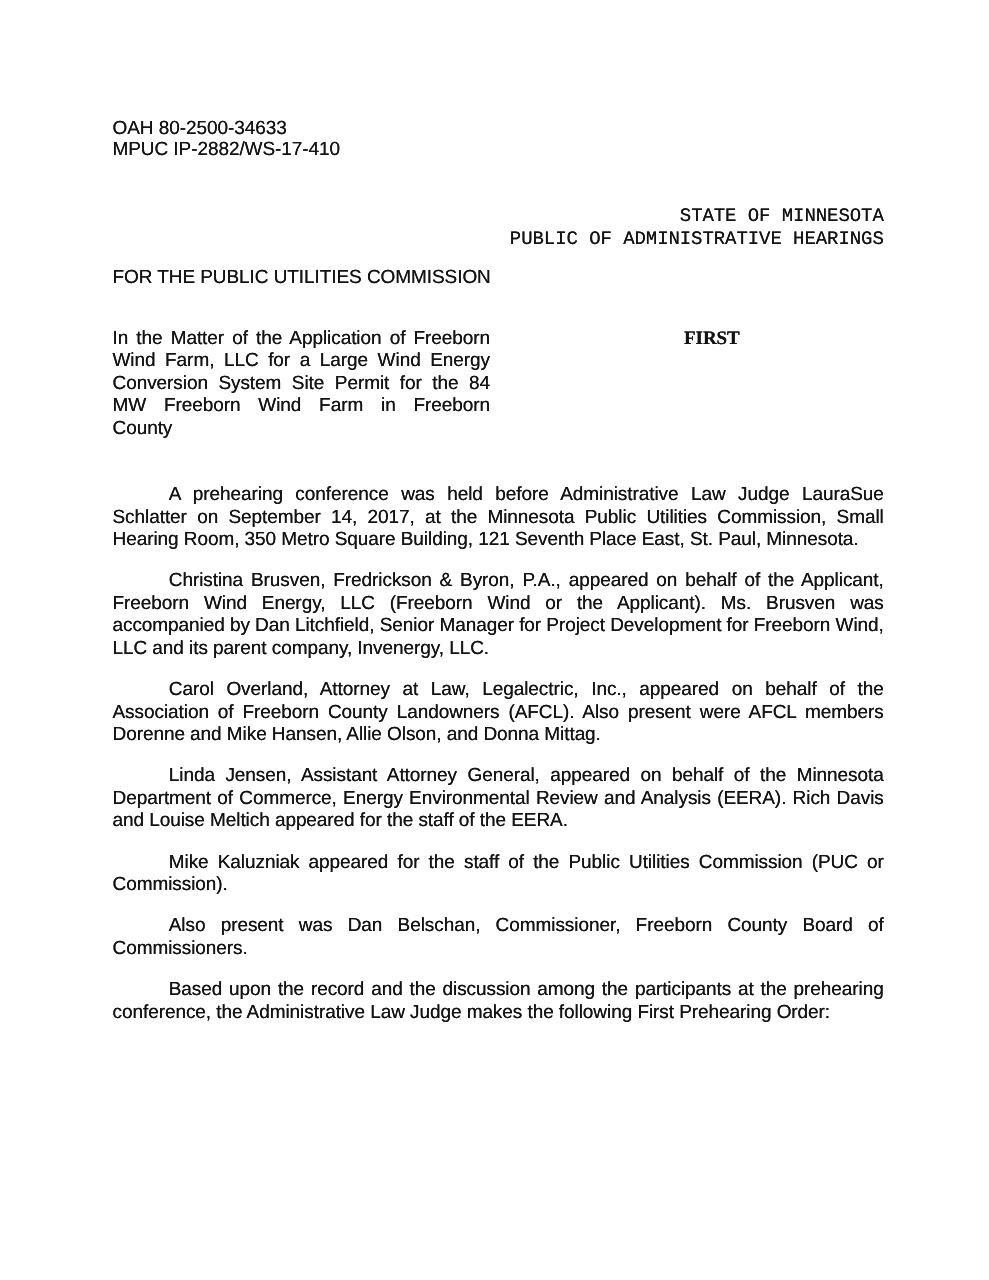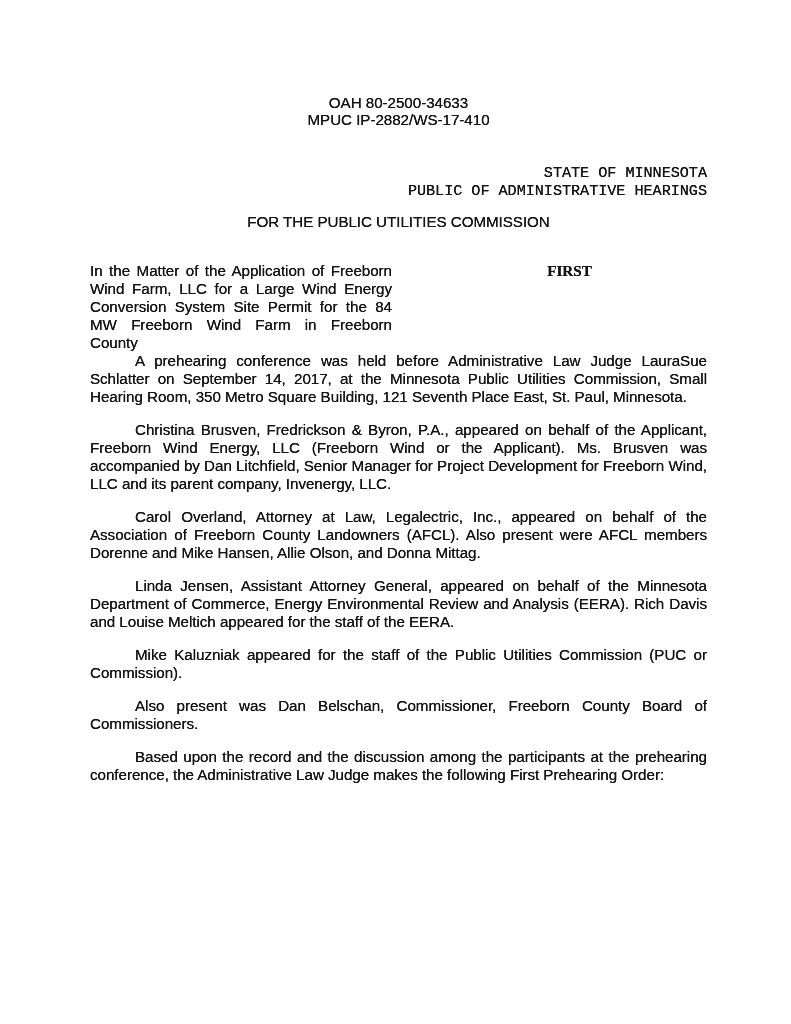--- a/index.html
+++ b/index.html
@@ -22,34 +22,33 @@
     padding: 94px 84px 0 90px;
     overflow: hidden;
     
     text-shadow: 0 0 0.45px currentColor;
     font-size: 15.2px;
     line-height: 18px;
     letter-spacing: -0.05px;
   }
 
   .docket {
-    text-align: center;
+    text-align: left;
     line-height: 17px;
     white-space: nowrap;
   }
 
   .court-heading {
     margin-top: 36px;
     text-align: right;
     font-family: Liberation Mono, monospace;
   }
 
   .tribunal-line {
     margin-top: 13px;
-    text-align: center;
   }
 
   .caption {
     margin-top: 31px;
     display: flex;
     align-items: flex-start;
     gap: 24px;
   }
 
   .caption-matter {
@@ -60,20 +59,21 @@
 
   .caption-order-title {
     flex: 1;
     text-align: center;
     font-weight: bold;
     padding-left: 16px;
     font-family: Liberation Serif, serif;
   }
 
   .body-text {
+    margin-top: 35px;
   }
 
   .body-text p {
     text-align: justify;
     text-justify: inter-word;
     text-indent: 45px;
     margin-bottom: 15px;
   }
 </style>
 </head>

